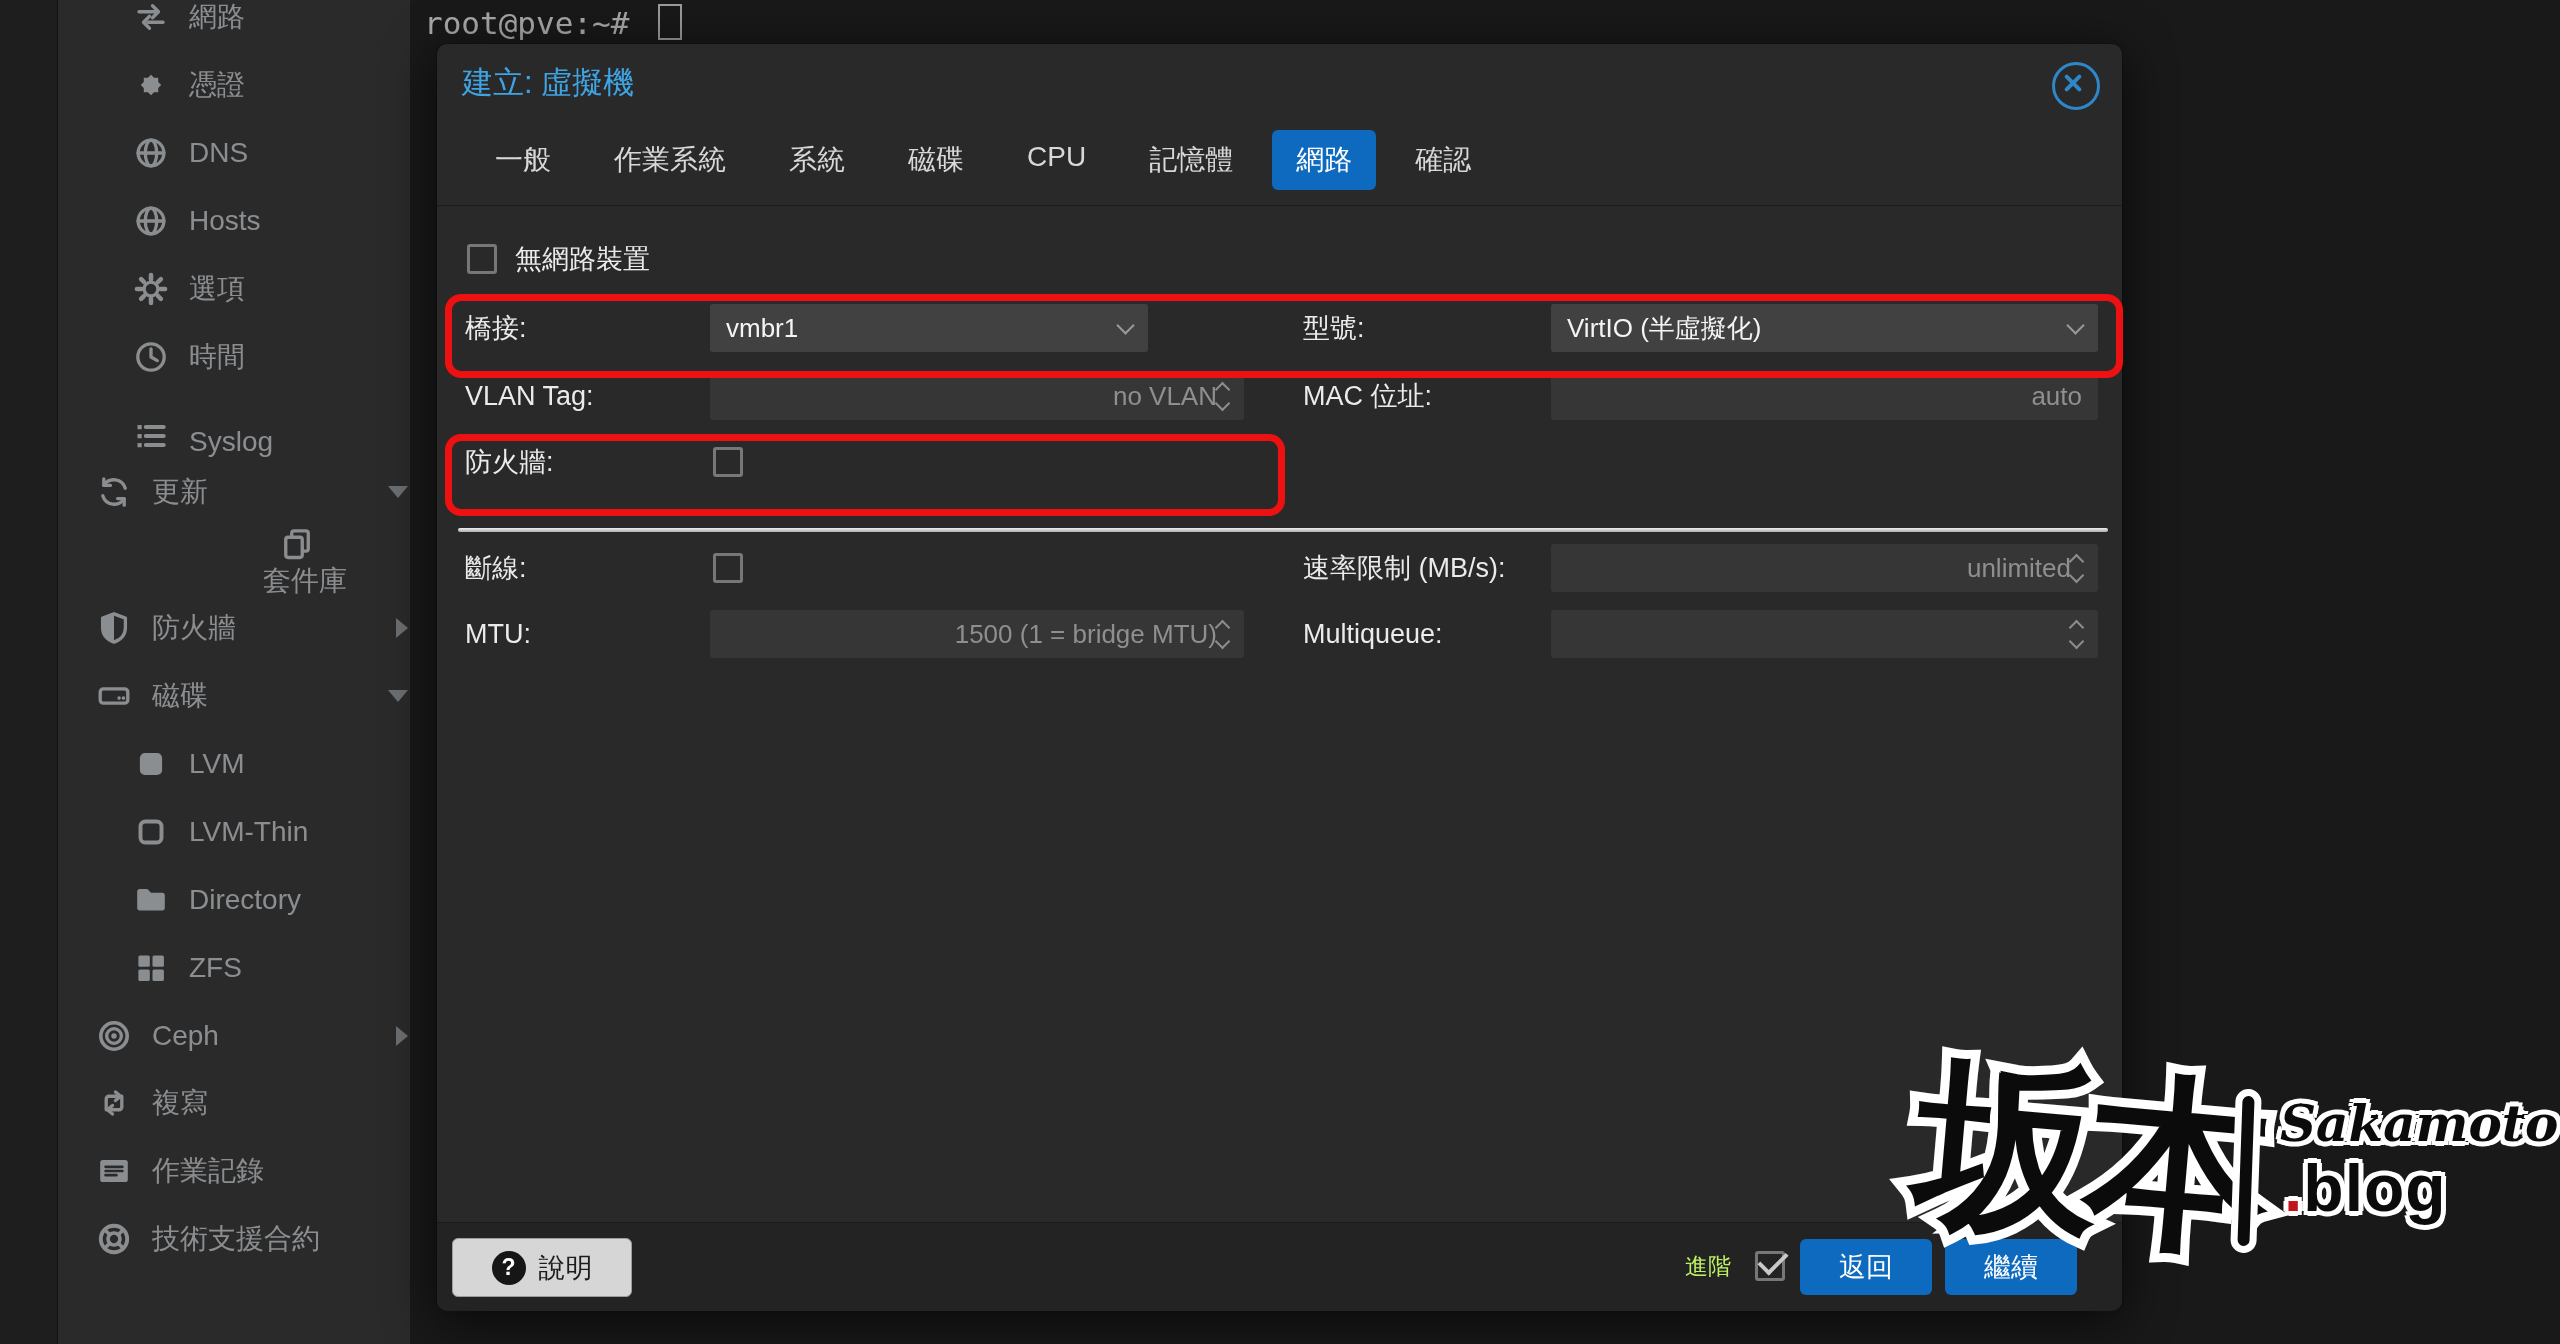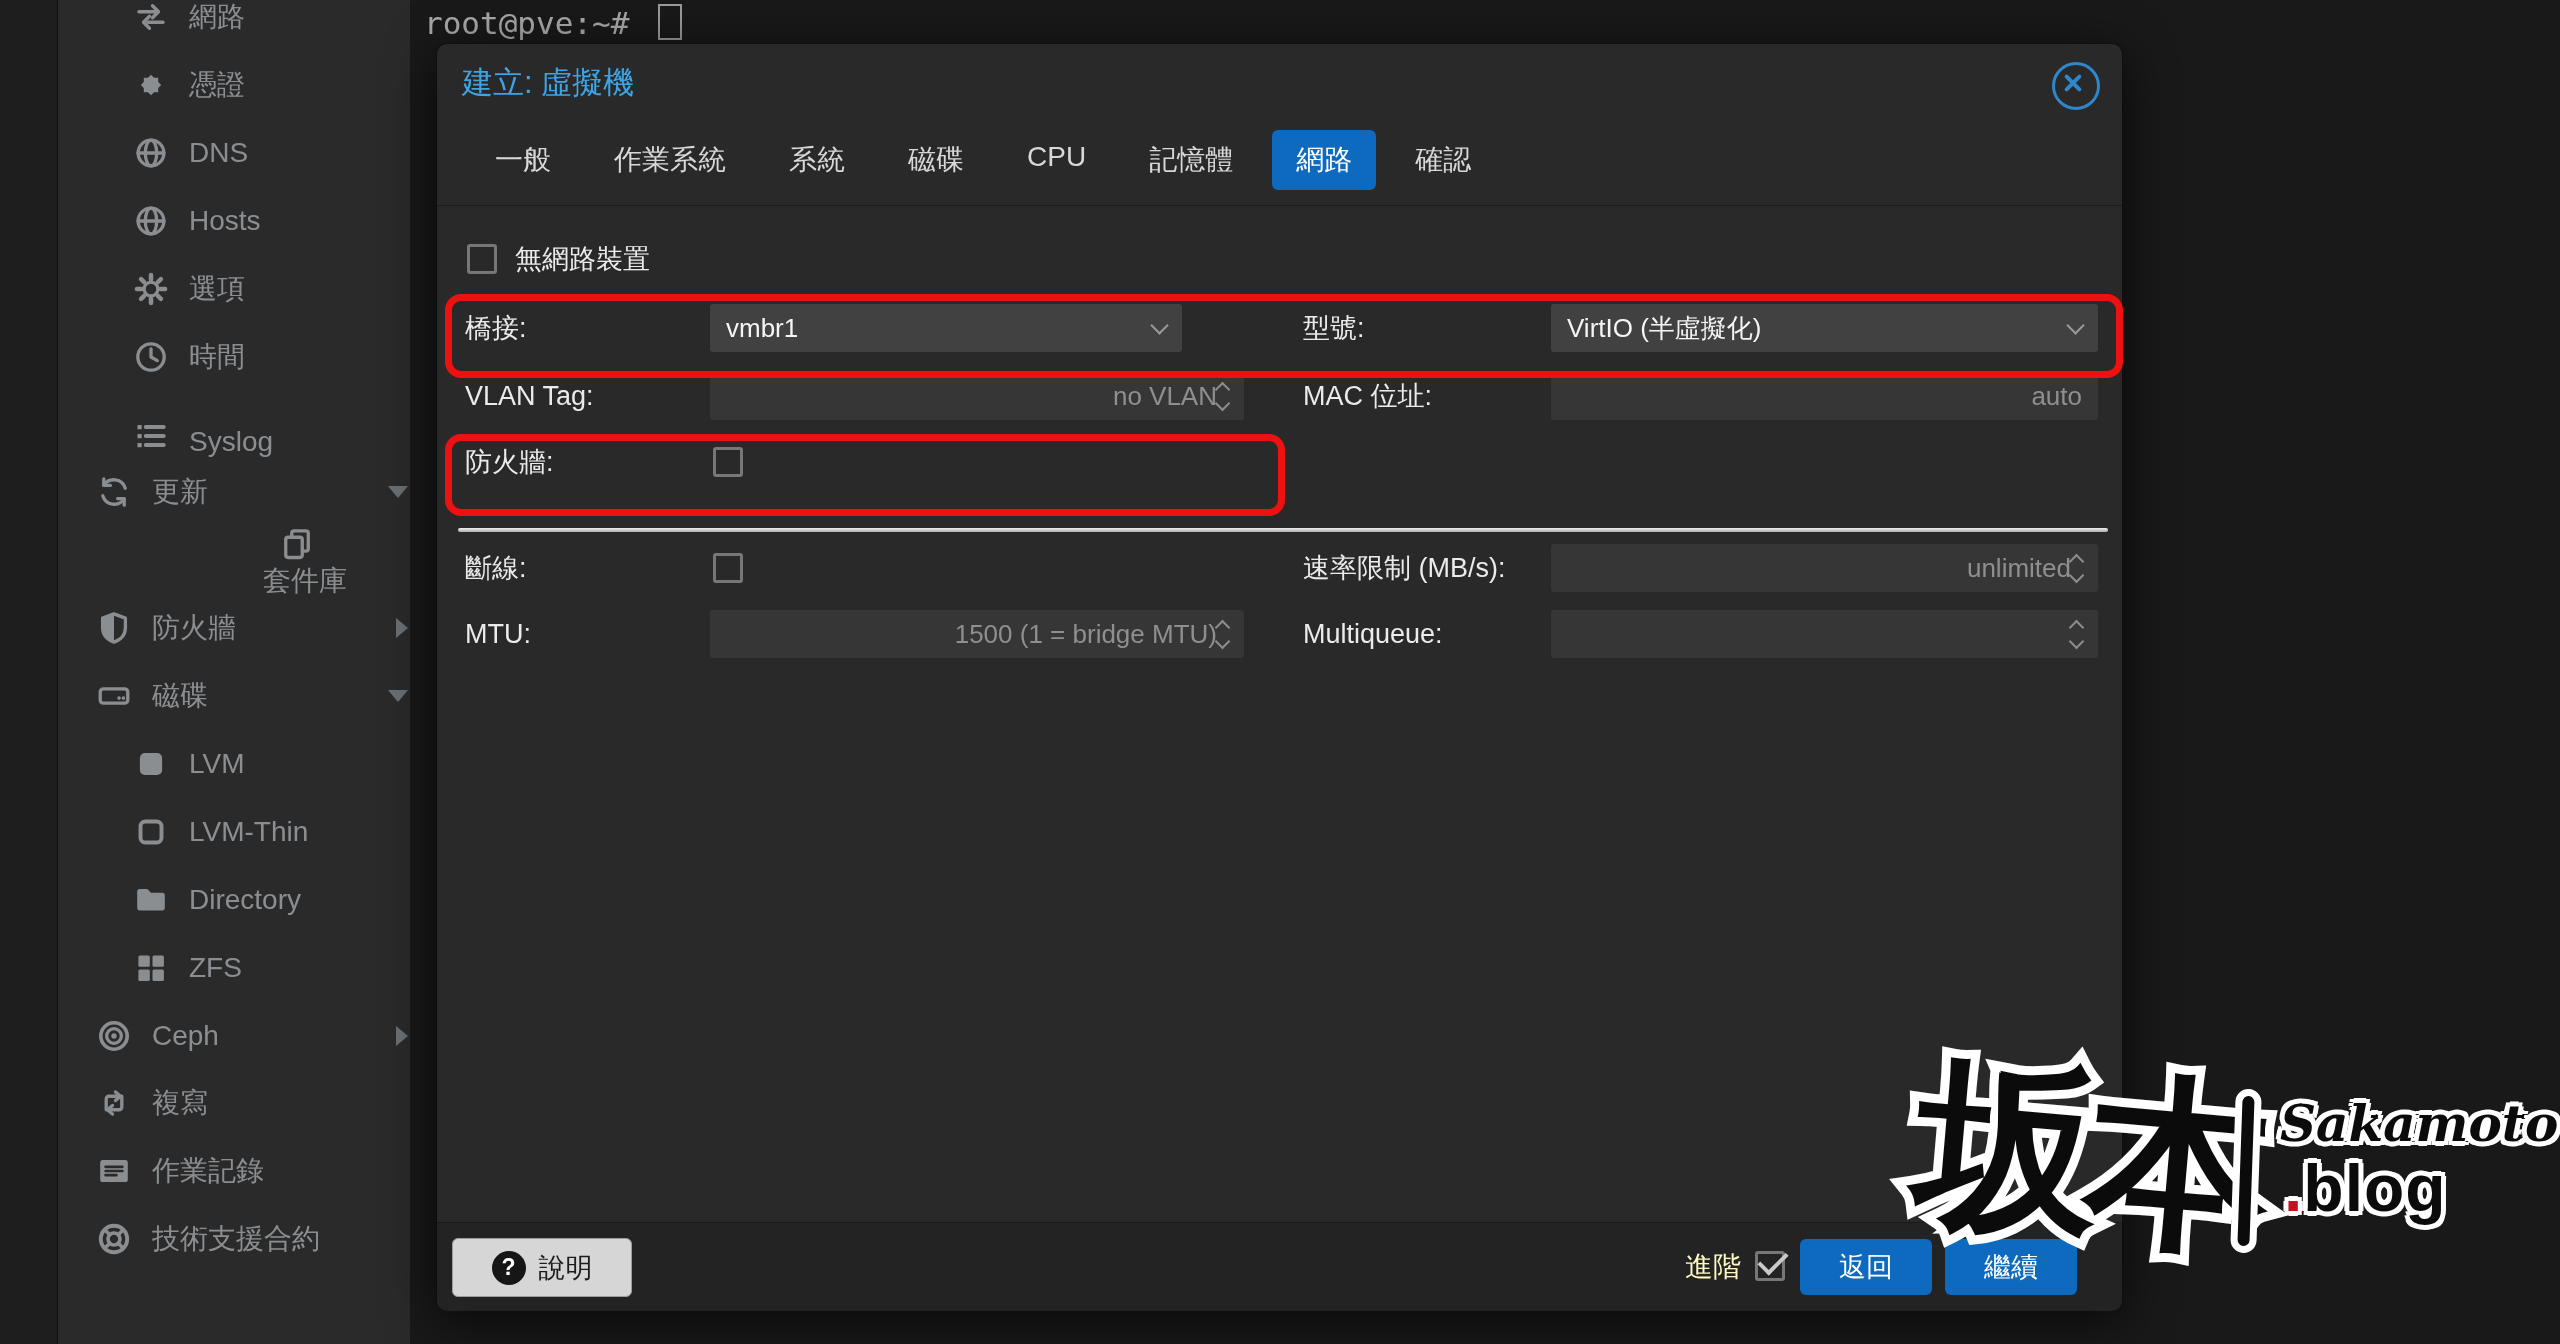--- a/index.html
+++ b/index.html
@@ -58,21 +58,21 @@
   .hlbox{position:absolute;border:7px solid var(--red);border-radius:16px;pointer-events:none;z-index:5;}
   #adv-divider{position:absolute;left:21px;top:484px;width:1650px;height:4px;border-radius:2px;
     background:linear-gradient(#efefef,#aeaeae);}
 
   #dlg-footer{position:absolute;left:0;top:1178px;width:1685px;height:88px;background:#232323;border-top:1px solid #1a1a1a;
     border-radius:0 0 10px 10px;}
   #help-btn{position:absolute;left:15px;top:15px;width:178px;height:57px;background:#d6d6d6;border:1px solid #9c9c9c;
     border-radius:6px;display:flex;align-items:center;justify-content:center;color:#1c1c1c;font-size:27px;}
   #help-btn .qm{width:34px;height:34px;border-radius:50%;background:#161616;color:#fff;font-size:23px;font-weight:bold;
     display:flex;align-items:center;justify-content:center;margin-right:13px;}
-  #adv-label{position:absolute;left:1248px;top:15px;line-height:57px;font-size:28px;color:#fef9c3;}
+  #adv-label{position:absolute;left:1248px;top:15px;line-height:57px;font-size:23px;color:#bef264;}
   #adv-cb{left:1318px;top:28px;}
   .btn-blue{position:absolute;top:16px;width:132px;height:56px;background:var(--blue);border-radius:6px;color:#fff;
     font-size:27px;display:flex;align-items:center;justify-content:center;}
   #back-btn{left:1363px;} #next-btn{left:1508px;}
 
   
   #watermark{position:absolute;left:1888px;top:1038px;width:672px;height:306px;z-index:50;pointer-events:none;}
   .wm-kanji{position:absolute;left:28px;top:26px;font-family:"DejaVu Serif",serif;font-weight:bold;
     font-size:185px;line-height:1;letter-spacing:-14px;transform:rotate(5deg);}
   .wm-kanji.back{-webkit-text-stroke:18px #fff;color:#fff;
@@ -305,21 +305,21 @@
         <div class="tab">確認</div>
       </div>
     <div id="tabline"></div>
 
     <span class="cb" style="left:30px;top:200px;"></span>
     <span class="flabel" style="left:78px;top:191px;">無網路裝置</span>
 
     <div class="hlbox" style="left:8px;top:250px;width:1664px;height:70px;"></div>
 
     <span class="flabel" style="left:28px;top:260px;">橋接:</span>
-    <div class="field on" style="left:273px;top:260px;width:472px;">
+    <div class="field on" style="left:273px;top:260px;width:438px;">
       <span class="grow">vmbr1</span>
       <span class="chev"></span>
     </div>
     <span class="flabel" style="left:866px;top:260px;">型號:</span>
     <div class="field on" style="left:1114px;top:260px;width:547px;">
       <span class="grow">VirtIO (半虛擬化)</span>
       <span class="chev"></span>
     </div>
 
     <span class="flabel" style="left:28px;top:328px;">VLAN Tag:</span>

